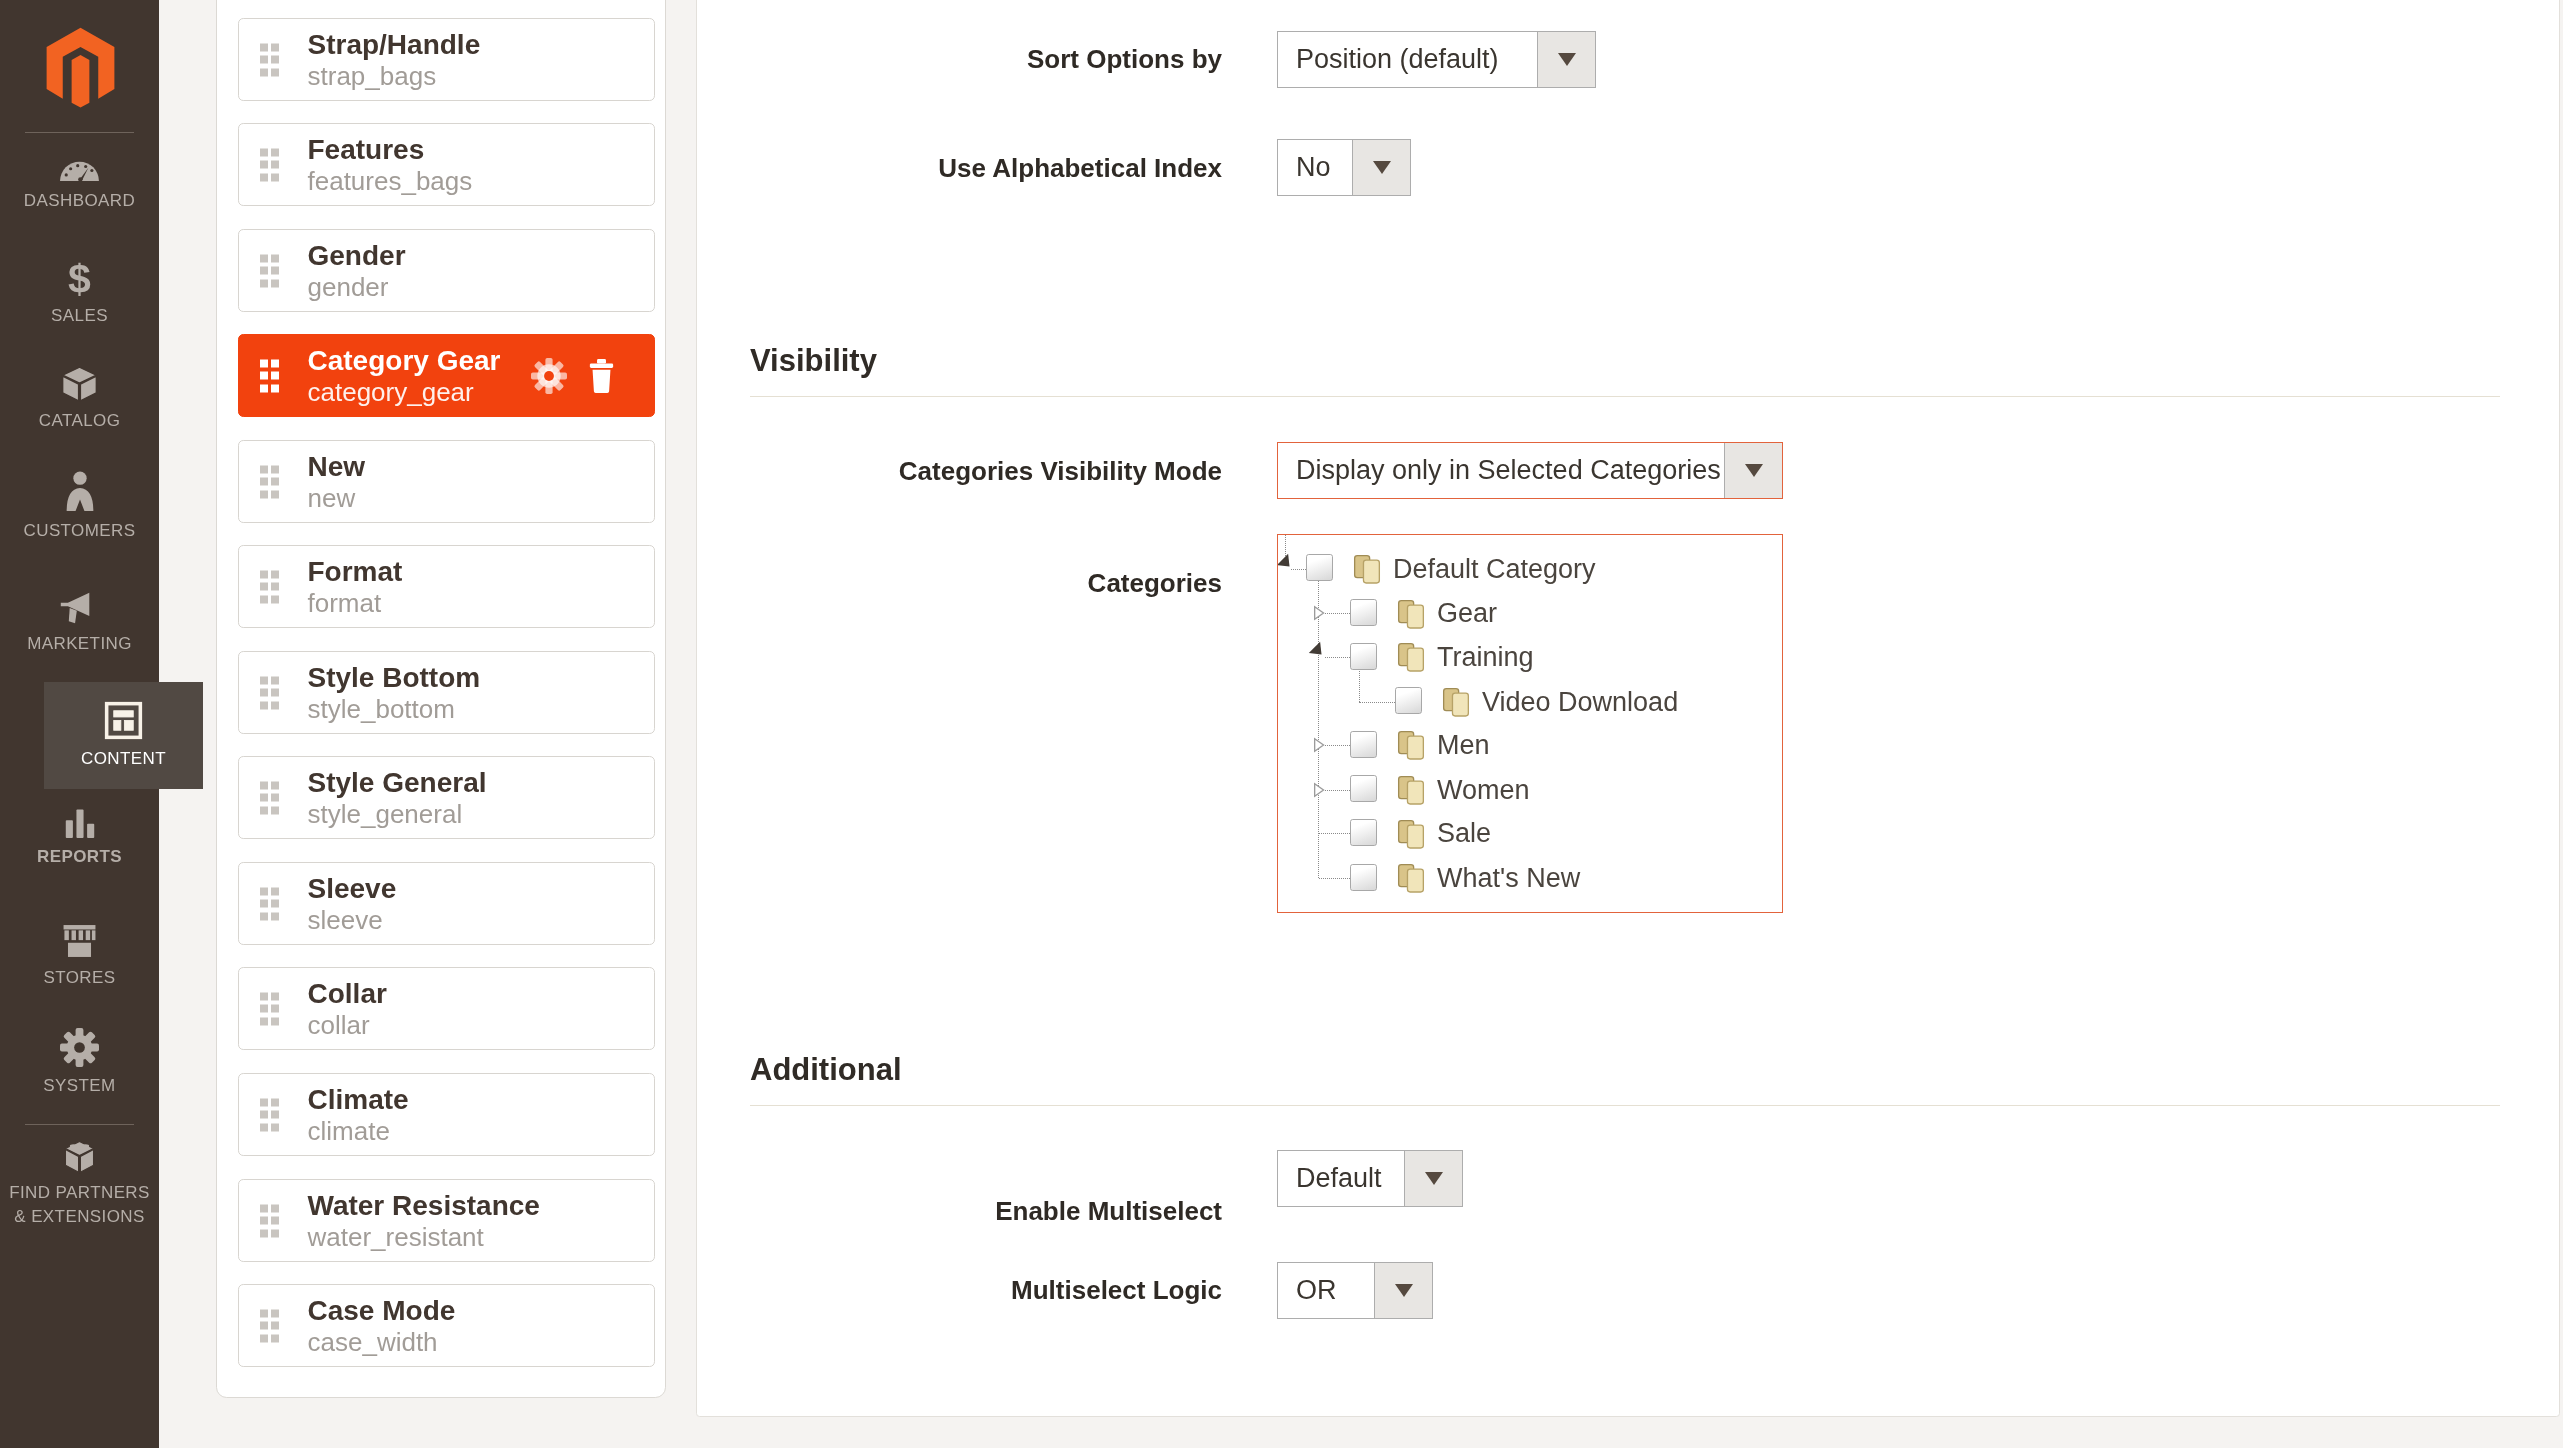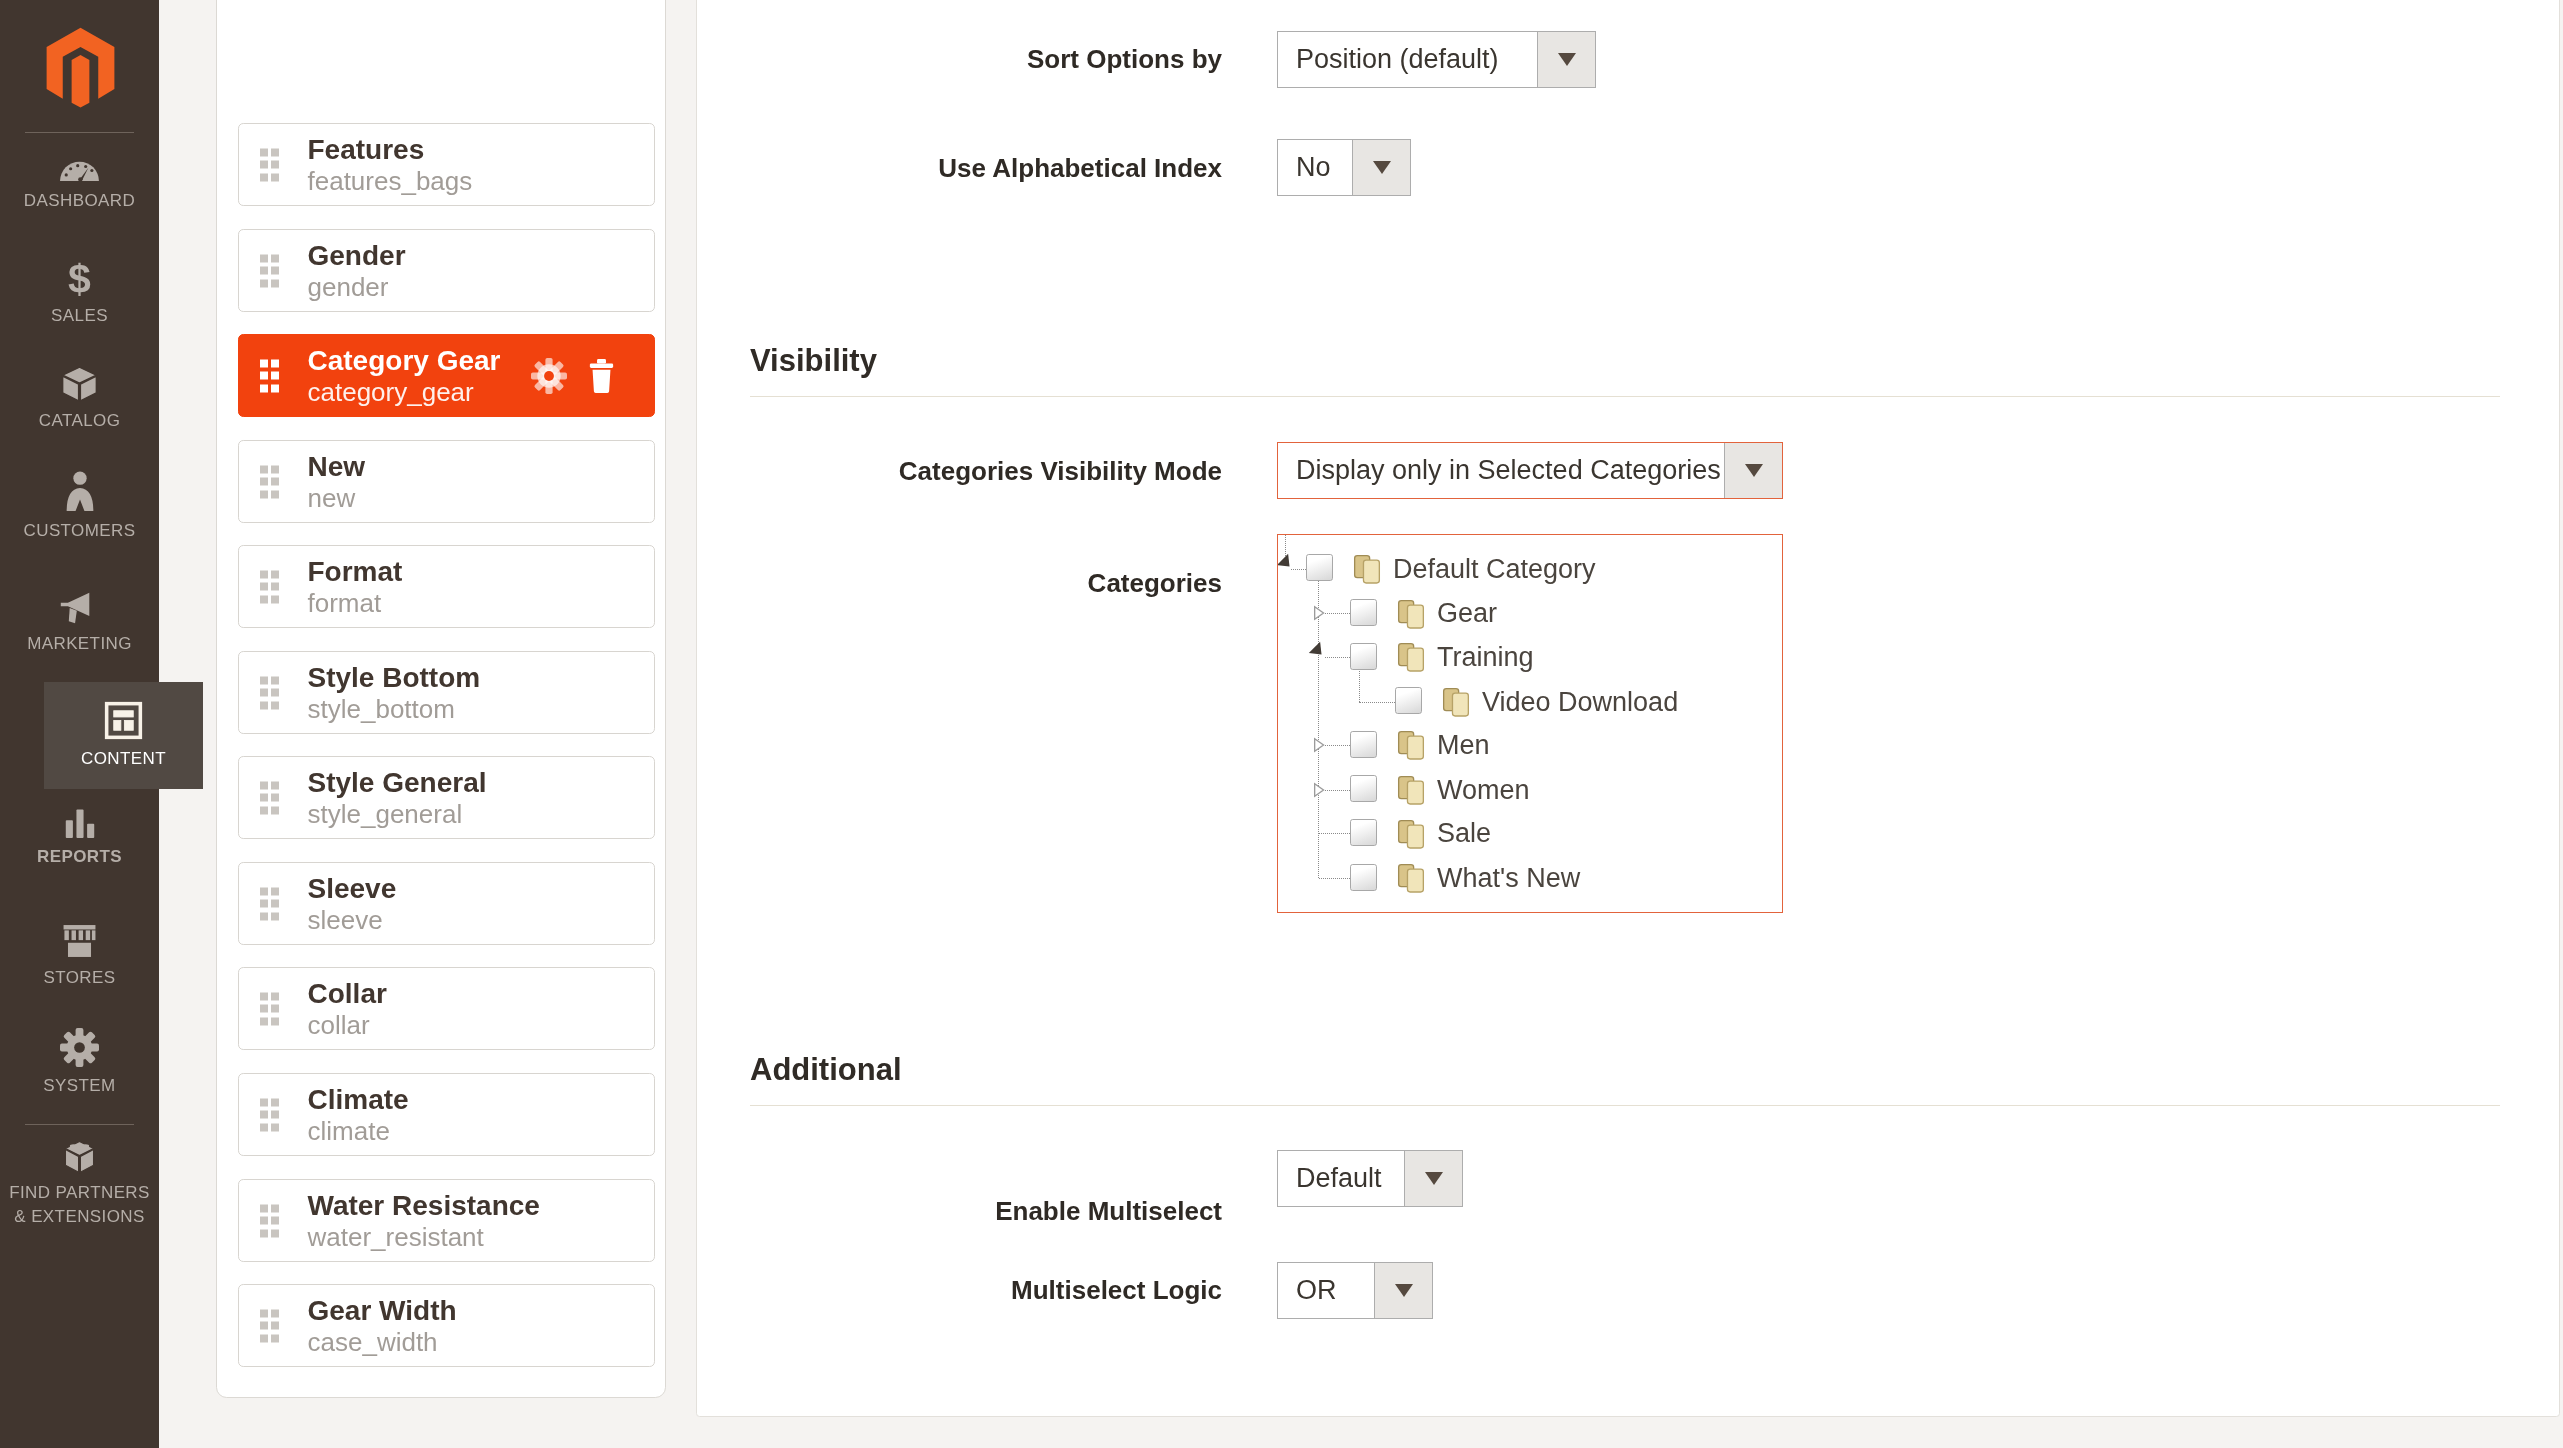--- a/index.html
+++ b/index.html
@@ -190,20 +190,34 @@
               </g>
             </svg></span>
           <span class="sb-label" style="margin-bottom:-5.3px">FIND PARTNERS</span>
           <span class="sb-label">&amp; EXTENSIONS</span>
         </div>
       </nav>
     <div class="sb-divider" style="top:1124px"></div>
   </aside>
 
   <section class="attr-panel" id="attr-panel">
+      <div class="attr-card" style="top: 44px;">
+        <span class="handle">
+          <i></i>
+          <i></i>
+          <i></i>
+          <i></i>
+          <i></i>
+          <i></i>
+        </span>
+        <span class="attr-text">
+          <span class="attr-title" style="display:block">Strap/Handle</span>
+          <span class="attr-code" style="display:block">strap_bags</span>
+        </span>
+      </div>
       <div class="attr-card" style="top: 149px;">
         <span class="handle">
           <i></i>
           <i></i>
           <i></i>
           <i></i>
           <i></i>
           <i></i>
         </span>
         <span class="attr-text">
@@ -371,21 +385,21 @@
       <div class="attr-card" style="top: 1310px;">
         <span class="handle">
           <i></i>
           <i></i>
           <i></i>
           <i></i>
           <i></i>
           <i></i>
         </span>
         <span class="attr-text">
-          <span class="attr-title" style="display:block">Gear Width</span>
+          <span class="attr-title" style="display:block">Case Mode</span>
           <span class="attr-code" style="display:block">case_width</span>
         </span>
       </div>
     </section>
 
   <section class="main-panel">
 
     <div class="f-label" style="top:45px">Sort Options by</div>
     <div class="select" style="left:580px;top:35px;width:319px;">
       <span class="val">Position (default)</span>

